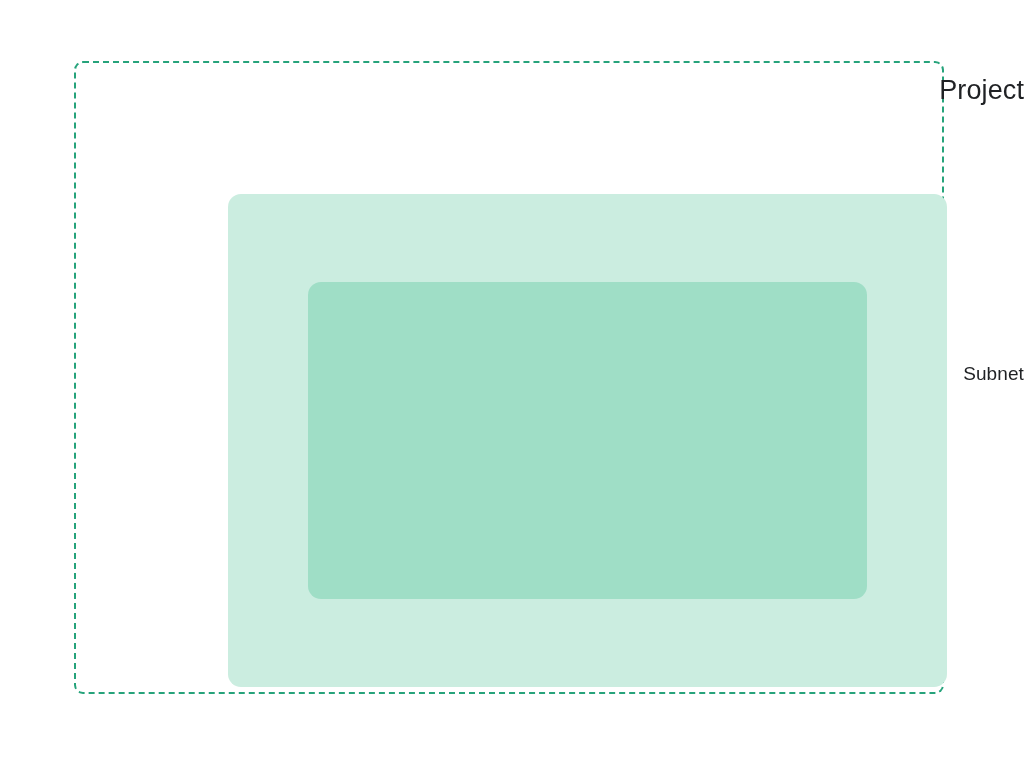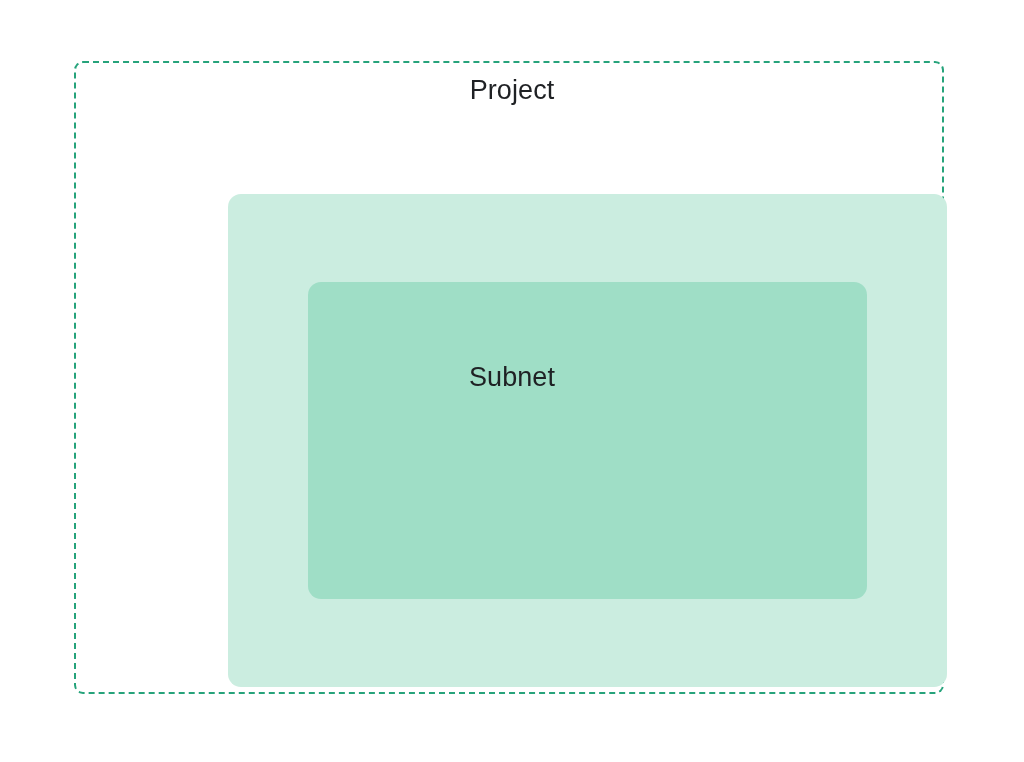--- a/index.html
+++ b/index.html
@@ -57,42 +57,42 @@
     box-sizing: border-box;
     background: #9fdec6;
     border-radius: 13px;
   }
 
   
   .scope-label {
     position: absolute;
     left: 0;
     width: 100%;
-    text-align: center;
+    text-align: right;
     color: #1f2124;
     font-weight: 400;
     letter-spacing: 0.1px;
     line-height: 1;
     user-select: none;
     white-space: nowrap;
   }
 
   .label-project {
     top: 77px;
     font-size: 27px;
   }
 
   .label-vpc {
     top: 165px;
     font-size: 27px;
   }
 
   .label-subnet {
     top: 364px;
-    font-size: 27px;
+    font-size: 19px;
   }
 </style>
 </head>
 <body>
 
 <div id="diagram-canvas">
 
   <div class="scope-project">
 
     <div class="scope-vpc"></div>

